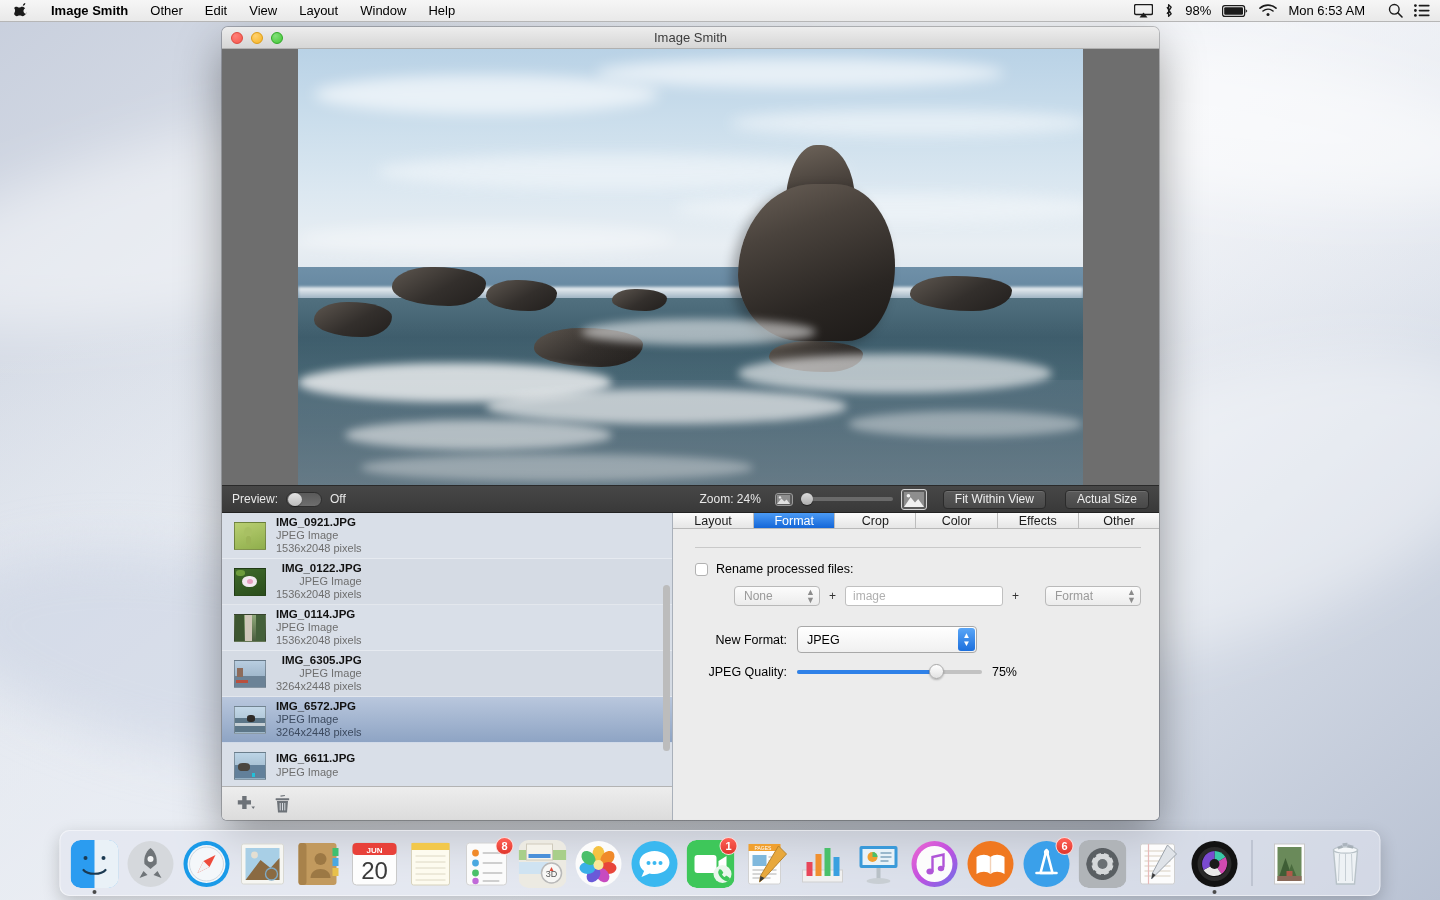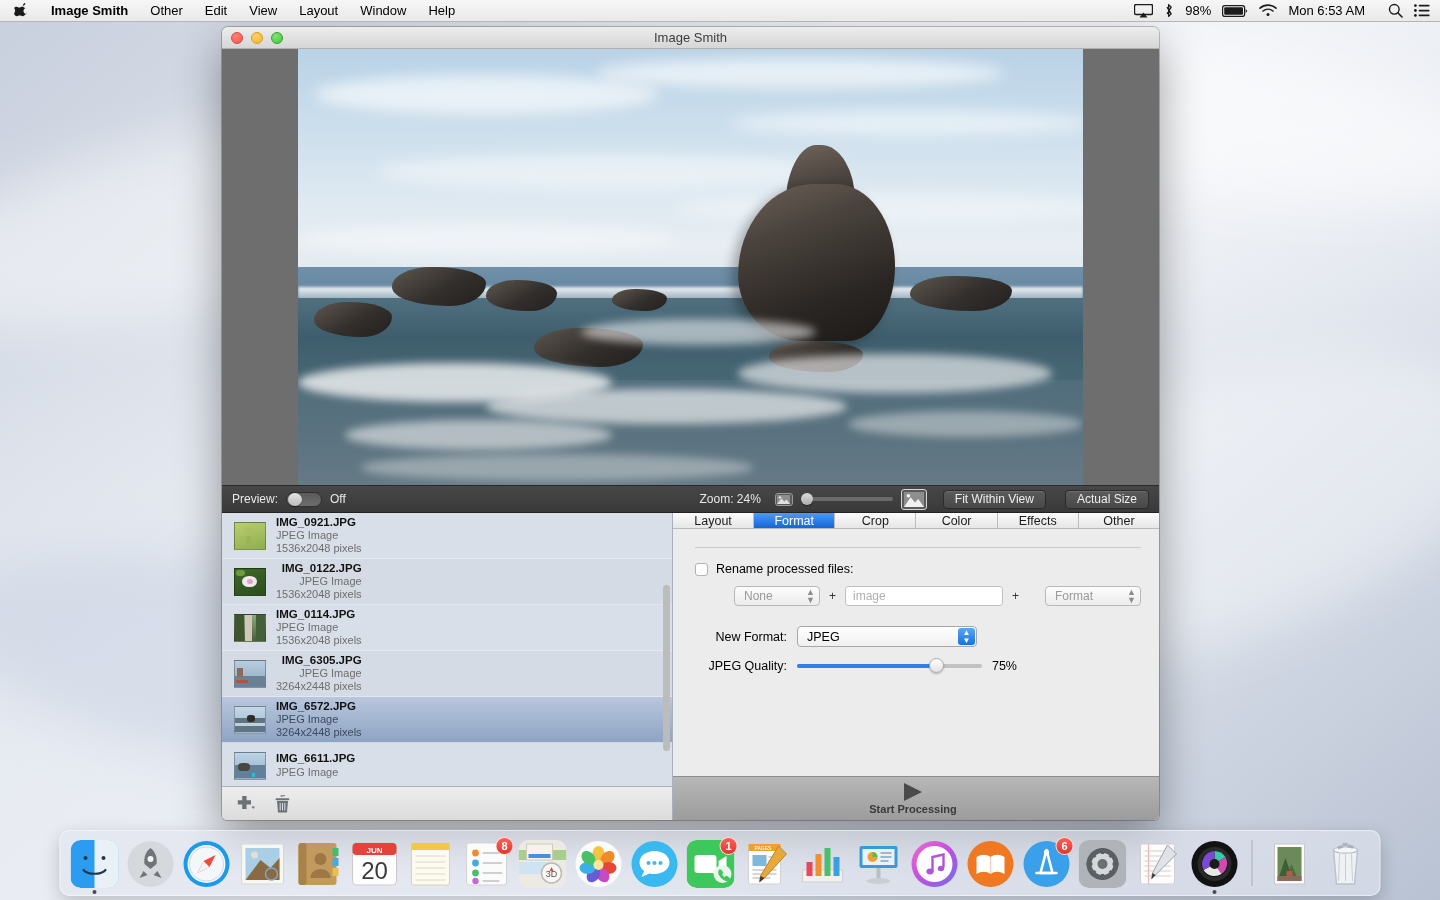--- a/index.html
+++ b/index.html
@@ -166,21 +166,21 @@
   .popup .arrows { margin-left:auto; padding-left:8px; color:#8c8c8c; font-size:9px; line-height:.9; text-align:center; }
   .txtfield {
     height:20px; flex:1; border:1px solid #c0c0c0; border-radius:3px; background:#fff;
     display:flex; align-items:center; padding:0 7px; font-size:12px; color:#b0b0b0;
   }
   .plus-sign { font-size:12px; color:#333; }
 
   .field-row { display:flex; align-items:center; gap:10px; margin-top:20px; }
   .field-lbl { width:92px; text-align:right; font-size:12.5px; color:#000; }
   .popup-blue {
-    width:180px; height:21px; border:1px solid #a8a8a8; border-radius:4px;
+    width:180px; height:27px; border:1px solid #a8a8a8; border-radius:4px;
     background:linear-gradient(to bottom,#ffffff,#f0f0f0);
     display:flex; align-items:center; padding-left:9px; font-size:12.5px; color:#000; position:relative;
   }
   .popup-blue .bluebox {
     position:absolute; right:1px; top:1px; bottom:1px; width:17px; border-radius:3px;
     background:linear-gradient(to bottom,#5aa6f7,#1c6fdd);
     display:flex; flex-direction:column; align-items:center; justify-content:center;
     color:#fff; font-size:8px; line-height:.95;
   }
   .qslider { position:relative; width:185px; height:4px; border-radius:3px; background:#c2c2c2; }
@@ -514,28 +514,20 @@
         <div class="field-row" style="margin-top:12px;">
           <span class="field-lbl">JPEG Quality:</span>
           <div class="qslider">
             <div class="qfill" id="qfill" style="width: 75%;"></div>
             <div class="qknob" id="qknob" style="left: calc(75% - 7px);"></div>
           </div>
           <span class="qval">75%</span>
         </div>
       </div>
 
-      <div class="footer">
-        <div class="start-btn">
-          <svg class="icon-svg" width="24" height="20" viewBox="0 0 24 20">
-              <path d="M3 1 L21 10 L3 19 Z" fill="#4a4a4a"></path>
-            </svg>
-          <span class="start-lbl">Start Processing</span>
-        </div>
-      </div>
     </div>
   </div>
 </div>
 
 <div class="dock">
 
   <div class="dock-item">
     <span class="ic">
       <svg width="48" height="48" viewBox="0 0 48 48">
           <rect width="48" height="48" rx="10" fill="#2b9cf0"></rect>

